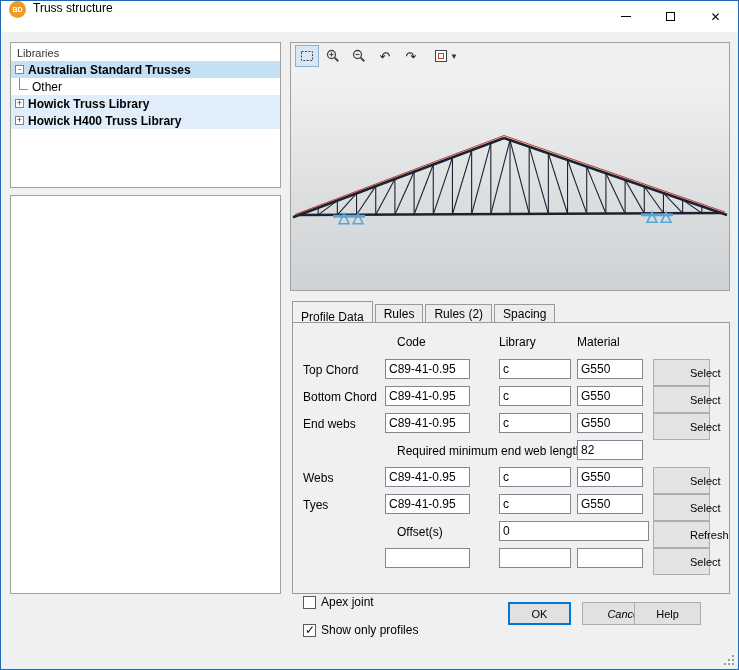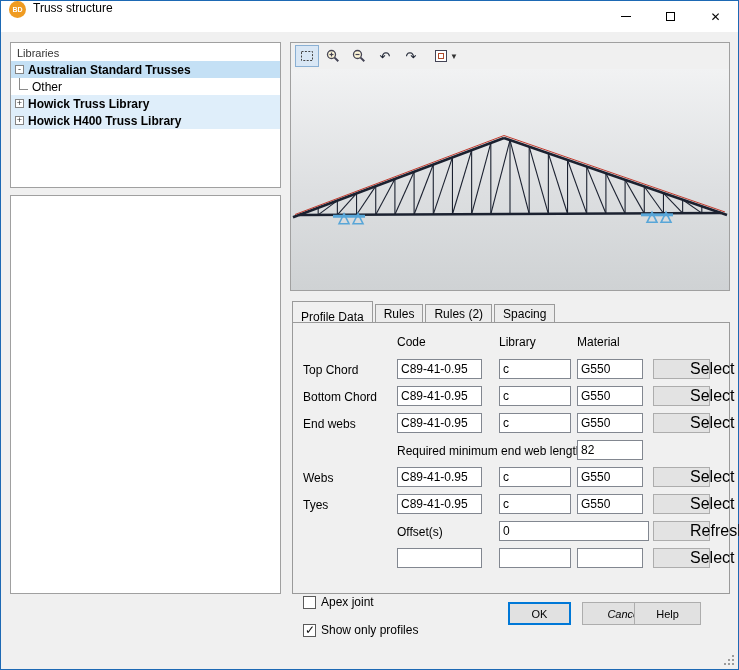--- a/index.html
+++ b/index.html
@@ -56,30 +56,30 @@
   .tab { font-size:12px; padding:2px 8px 3px 8px; height:18px;
          border:1px solid #9a9a9a; border-bottom:none; background:#ececec;
          margin-right:2px; color:#000; }
   .tab.active { height:21px; background:#f0f0f0; padding-top:8px; }
   .tabpanel { position:absolute; left:291px; top:321px; width:438px; height:272px;
               border:1px solid #9a9a9a; background:#f0f0f0; z-index:1; }
 
   
   .fr { position:absolute; left:0; width:100%; height:21px; }
   .c-label { position:absolute; left:10px; top:4px; font-size:12px; color:#000; }
-  .c-code { position:absolute; left:104px; width:85px; top:0; }
+  .c-code { position:absolute; left:92px; width:85px; top:0; }
   .c-lib  { position:absolute; left:206px; width:72px; top:0; }
   .c-mat  { position:absolute; left:284px; width:66px; top:0; }
   .c-btn  { position:absolute; left:360px; width:57px; top:0; }
   .c-wide { position:absolute; left:206px; width:150px; top:0; }
   .hdr { font-size:12px; color:#000; position:absolute; top:4px; }
   .field { width:100%; height:20px; border:1px solid #828790; background:#fff;
            font-size:12px; padding:0 3px; color:#000; }
-  .btn-s { width:100%; height:20px; border:1px solid #adadad; background:#e3e3e3;
-           font-size:16px; color:#000;padding-left:36px; }
+  .btn-s { width:100%; height:27px; border:1px solid #adadad; background:#e3e3e3;
+           font-size:11px; color:#000;padding-left:36px; }
   .checkbox { width:13px; height:13px; border:1px solid #5a5a5a; background:#fff;
               display:inline-block; position:relative; flex:0 0 auto; }
   .checkbox.checked::after { content:"✓"; position:absolute; left:1px; top:-2px;
               font-size:12px; color:#111; }
   .cbrow { position:absolute; display:flex; align-items:center; gap:5px; font-size:12px; }
 
   
   .footer-btn { position:absolute; top:601px; height:23px; border:1px solid #adadad;
                 background:#e1e1e1; font-size:11px; color:#000; }
   .footer-btn.default { border:2px solid #0078d7; }

